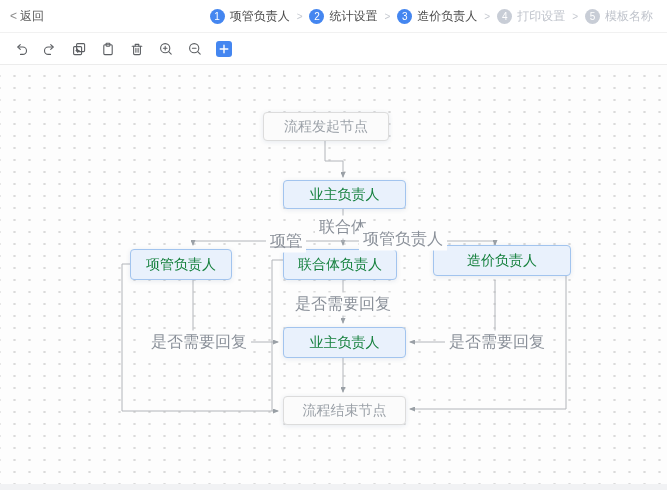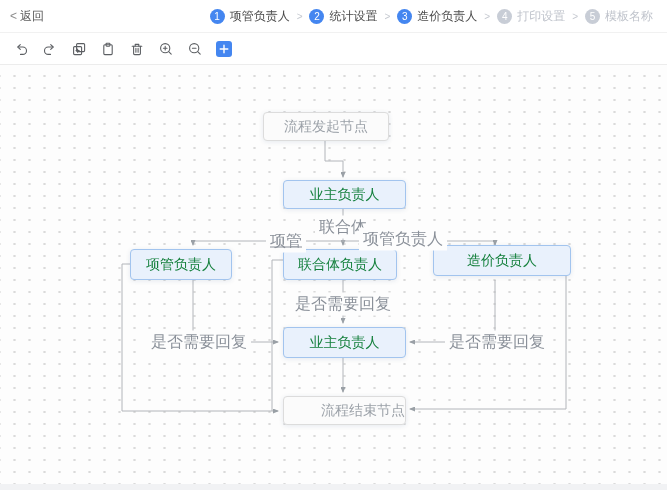--- a/index.html
+++ b/index.html
@@ -189,21 +189,21 @@
       </div>
       <div class="node blue" style="left: 283px; top: 184px; width: 114px; height: 31px;">
         <span>联合体负责人</span>
       </div>
       <div class="node blue" style="left: 433px; top: 180px; width: 138px; height: 31px;">
         <span>造价负责人</span>
       </div>
       <div class="node blue" style="left: 283px; top: 262px; width: 123px; height: 31px;">
         <span>业主负责人</span>
       </div>
-      <div class="node plain" style="left: 283px; top: 331px; width: 123px; height: 29px; justify-content: flex-end;">
+      <div class="node plain" style="left: 283px; top: 331px; width: 123px; height: 29px;">
         <span>流程结束节点</span>
       </div>
       <div class="edge-label" style="left: 343px; top: 162px;">联合体</div>
       <div class="edge-label" style="left: 286px; top: 176px; text-decoration: underline;">项管</div>
       <div class="edge-label" style="left: 403px; top: 174px;">项管负责人</div>
       <div class="edge-label" style="left: 343px; top: 239px;">是否需要回复</div>
       <div class="edge-label" style="left: 199px; top: 277px;">是否需要回复</div>
       <div class="edge-label" style="left: 497px; top: 277px;">是否需要回复</div>
     </div>
   <div class="hscroll"></div>

